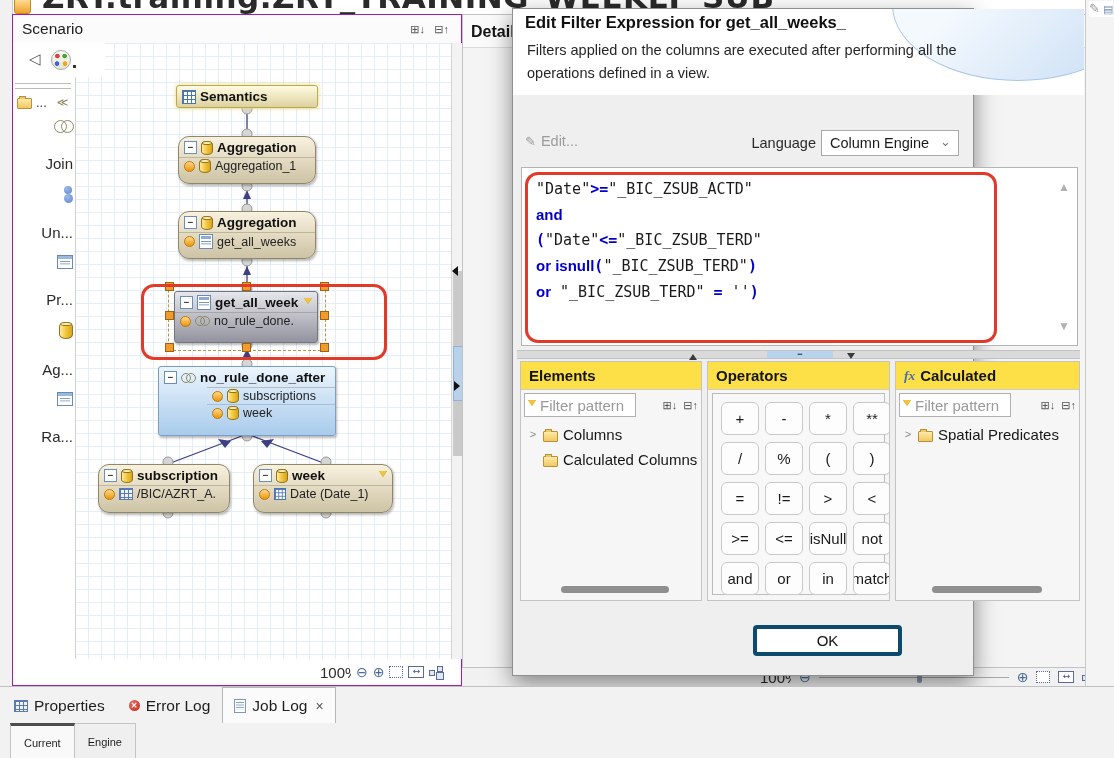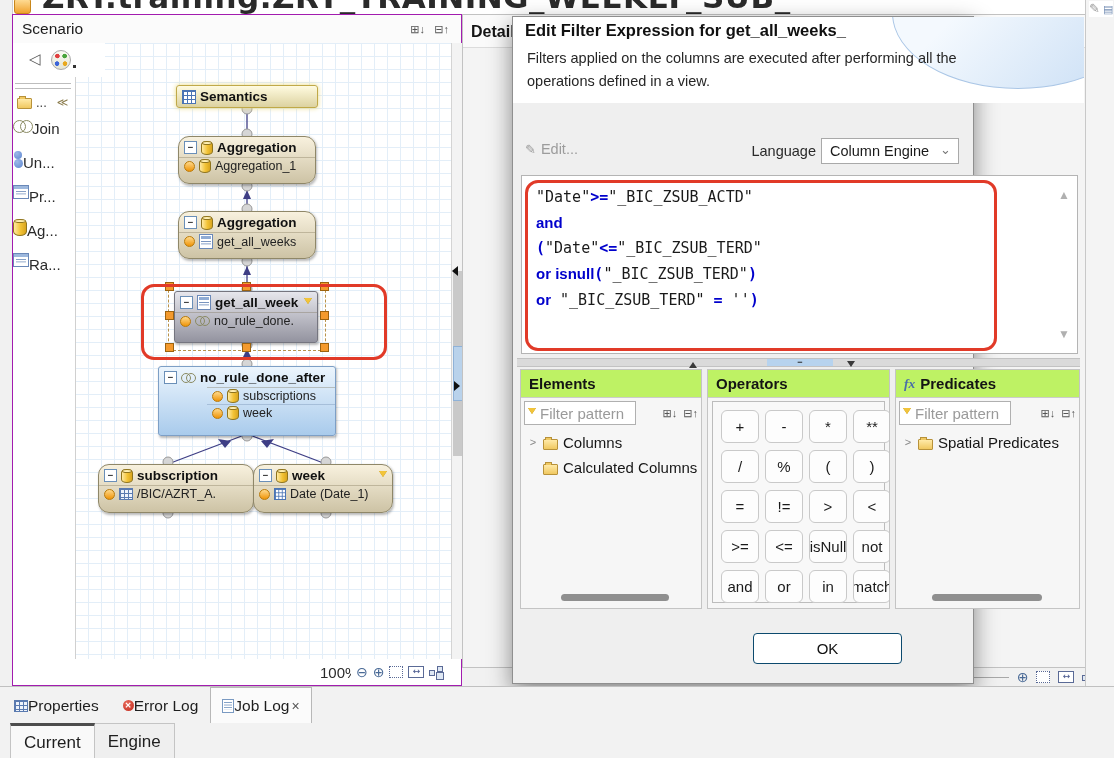--- a/index.html
+++ b/index.html
@@ -43,21 +43,21 @@
       radial-gradient(circle at 30% 28%,#e04040 2px,transparent 2.6px),
       radial-gradient(circle at 70% 28%,#49a43c 2px,transparent 2.6px),
       radial-gradient(circle at 28% 70%,#3c64d8 2px,transparent 2.6px),
       radial-gradient(circle at 72% 70%,#e8a81e 2px,transparent 2.6px),
       linear-gradient(#fbfbf4,#e4e4d4);}
   #pal-menu-dot{left:60px;top:22px;width:3px;height:3px;background:#333;}
   #pal-sep{left:2px;top:40px;width:56px;height:4px;border-top:1px solid #bdbdbd;border-bottom:1px solid #bdbdbd;}
   #pal-head{left:4px;top:50px;width:54px;height:18px;font-size:13px;color:#444;display:flex;align-items:center;gap:4px;}
   #pal-collapse{font-size:11px;color:#8a7a4a;margin-left:6px;}
   #palette-items{left:0;top:74px;width:60px;}
-  .pal-item{display:flex;flex-direction:row;align-items:flex-start;margin-bottom:14px;cursor:default;}
+  .pal-item{display:flex;flex-direction:column;align-items:flex-end;margin-bottom:14px;cursor:default;gap:19px;}
   .pal-label{font-size:15px;color:#2a2a2a;margin-top:3px;}
 
   
   .ic{display:inline-block;position:relative;flex:none;}
   .ic-venn{width:15px;height:10px;}
   .ic-venn::before,.ic-venn::after{content:"";position:absolute;width:8px;height:8px;border:1.2px solid #8a8a62;border-radius:50%;top:0;}
   .ic-venn::before{left:0;}.ic-venn::after{left:5px;}
   .pal-venn{width:19px;height:13px;margin-top:3px;}
   .pal-venn::before,.pal-venn::after{width:11px;height:11px;border-width:1.6px;}
   .pal-venn::after{left:7px;}
@@ -157,21 +157,21 @@
   
   #underbar{left:462px;top:668px;width:652px;height:18px;background:#f1f1f1;display:flex;align-items:center;gap:8px;padding-left:298px;box-sizing:border-box;}
   #underbar .track{width:190px;height:0;border-top:1px solid #a8a8a8;position:relative;}
   #underbar .pin{position:absolute;left:98px;top:-5px;width:5px;height:10px;background:#8a94a4;border-radius:2px;}
 
   
   #right-strip{left:1085px;top:0;width:29px;height:686px;background:#f4f4f4;border-left:1px solid #c8c8c8;box-sizing:border-box;}
   #right-strip .icons{position:absolute;left:3px;top:1px;width:24px;height:16px;background:#fff;font-size:11px;color:#7790b5;white-space:nowrap;}
 
   
-  #dialog{left:512px;top:16px;width:462px;height:668px;background:#efefef;border:1px solid #8f8f8f;
+  #dialog{left:512px;top:8px;width:462px;height:668px;background:#efefef;border:1px solid #8f8f8f;
     box-sizing:border-box;box-shadow:0 8px 22px rgba(0,0,0,.45);z-index:10;}
   #dlg-header{left:0;top:0;width:571px;height:86px;background:#fff;overflow:hidden;}
   #dlg-swoosh{position:absolute;right:-60px;top:-80px;width:250px;height:150px;border-radius:50%;
     background:linear-gradient(135deg,#f4f9fe 35%,#c6dcf4);border:1px solid #aac6e6;}
   #dlg-title{left:12px;top:4px;font-size:16.5px;font-weight:bold;color:#101010;}
   #dlg-desc{left:14px;top:30px;width:430px;font-size:14.5px;line-height:1.62;color:#262626;}
   #dlg-sec-title{left:0;top:86px;width:571px;height:29px;background:#fbfbfb;border-top:1px solid #d8d8d8;
     border-bottom:1px solid #cfcfcf;box-sizing:border-box;}
   #dlg-sec-title span{position:absolute;left:12px;top:5px;font-size:15.5px;font-weight:bold;color:#141414;}
   #edit-link{left:12px;top:124px;font-size:14.5px;color:#9c9c9c;display:flex;gap:5px;align-items:center;}
@@ -193,51 +193,51 @@
   #dlg-sash{left:4px;top:341px;width:563px;height:9px;background:#dadada;border-top:1px solid #c2c2c2;border-bottom:1px solid #c2c2c2;box-sizing:border-box;}
   #sash-up{position:absolute;left:172px;top:1px;width:0;height:0;border:4px solid transparent;border-bottom:6px solid #3a3a3a;margin-top:-2px;}
   #sash-bar{position:absolute;left:250px;top:0;width:66px;height:7px;background:#b7d3ee;color:#222;
     font:bold 9px/6px "Liberation Sans",sans-serif;text-align:center;}
   #sash-down{position:absolute;left:330px;top:2px;width:0;height:0;border:4px solid transparent;border-top:6px solid #3a3a3a;}
 
   .panel{position:absolute;top:352px;height:240px;background:#f6f6f6;border:1px solid #c4c4c4;box-sizing:border-box;overflow:hidden;}
   #panel-elements{left:7px;width:182px;}
   #panel-operators{left:194px;width:183px;}
   #panel-functions{left:382px;width:185px;}
-  .panel-h{height:27px;background:#bef264;border-bottom:1px solid #cccccc;display:flex;align-items:center;gap:5px;
+  .panel-h{height:27px;background:#fde047;border-bottom:1px solid #cccccc;display:flex;align-items:center;gap:5px;
     padding-left:8px;font-size:15px;font-weight:bold;color:#141414;}
   .filter-row{position:absolute;left:3px;top:31px;right:3px;height:24px;display:flex;align-items:center;gap:4px;}
   .filter-box{width:112px;height:24px;background:#fff;border:1px solid #b0b0b0;box-sizing:border-box;
     display:flex;align-items:center;gap:4px;padding:0 3px;overflow:hidden;}
   .filter-text{font-size:15px;color:#9a9a9a;white-space:nowrap;}
   .mini-icons{margin-left:auto;display:flex;gap:6px;}
   .tree{position:absolute;left:0;top:60px;right:0;}
   .tree-row{display:flex;align-items:center;gap:5px;height:25px;padding-left:7px;font-size:15px;color:#161616;white-space:nowrap;overflow:hidden;}
   .tree-row .indent{width:10px;flex:none;text-align:center;}
   .hthumb{position:absolute;bottom:7px;left:40px;width:108px;height:7px;background:#8f8f8f;border-radius:4px;}
 
   #ops-grid{position:absolute;left:4px;top:31px;right:4px;bottom:5px;background:#f8f8f8;border:1px solid #bcbcbc;
     display:grid;grid-template-columns:repeat(4,38px);grid-auto-rows:33px;gap:7px 6px;padding:8px 0 0 8px;box-sizing:border-box;align-content:start;}
   .op-btn{width:38px;height:33px;display:flex;align-items:center;justify-content:center;overflow:hidden;
     white-space:nowrap;background:#fdfdfd;border:1px solid #c9c9c9;border-radius:6px;font-size:15px;color:#1a1a1a;
     font-family:"Liberation Sans",sans-serif;padding:0;}
 
   .dlg-btn{position:absolute;top:616px;width:149px;height:31px;background:#fff;border-radius:4px;
     font-size:15px;color:#111;display:flex;align-items:center;justify-content:center;box-sizing:border-box;}
-  #btn-ok{left:240px;border:1px solid #0c4a6e;}
+  #btn-ok{left:240px;border:4px solid #0c4a6e;}
   #btn-cancel{left:404px;border:1px solid #bdbdbd;}
 
   
   #bottom{left:0;top:686px;width:1114px;height:72px;background:#f2f2f2;border-top:1px solid #c0c0c0;box-sizing:border-box;z-index:11;}
   #tabs-row{position:absolute;left:2px;top:0;height:36px;display:flex;align-items:stretch;}
-  .btab{display:flex;align-items:center;padding:0 11px;font-size:15.5px;color:#1e1e1e;border:1px solid transparent;border-bottom:none;}
+  .btab{display:flex;align-items:center;gap:6px;padding:0 11px;font-size:15.5px;color:#1e1e1e;border:1px solid transparent;border-bottom:none;}
   .btab.sel{background:#fbfbfb;border-color:#b8b8b8;justify-content:flex-end;}
   .btab .close{color:#555;font-size:14px;margin-left:2px;}
   #subtabs-row{position:absolute;left:10px;top:36px;height:36px;display:flex;}
-  .stab{display:flex;align-items:center;padding:0 13px;font-size:17px;color:#1e1e1e;background:#efefef;
+  .stab{display:flex;align-items:center;padding:0 13px;font-size:11px;color:#1e1e1e;background:#efefef;
     border:1px solid #c4c4c4;border-bottom:none;box-sizing:border-box;}
   .stab.sel{background:#f9f9f9;border-top:3px solid #4d4d4d;}
   .stab + .stab{border-left:none;}
 </style>
 </head>
 <body>
 
 <div id="top-strip" class="abs">
   <span class="big">ZRT.training.ZRT_TRAINING_WEEKLY_SUB_</span>
 </div>
@@ -353,21 +353,21 @@
         <span class="ic ic-db"></span>
         <span>subscriptions</span>
         </div>
       <div class="nrow">
           <span class="ic ic-orange"></span>
         <span class="ic ic-db"></span>
         <span>week</span>
         </div>
     </div>
 
-    <div class="node node-tan" style="left:23px;top:421px;width:156px;height:49px;text-align:right;">
+    <div class="node node-tan" style="left:23px;top:421px;width:132px;height:49px;text-align:right;">
       <div class="nhdr">
           <span class="ic ic-minusbox"></span>
         <span class="ic ic-db"></span>
         <span>subscription</span>
         </div>
       <div class="nrow first">
           <span class="ic ic-orange"></span>
         <span class="ic ic-table-blue"></span>
         <span>/BIC/AZRT_A.</span>
         </div>
@@ -552,21 +552,21 @@
         <button class="op-btn">and</button>
         <button class="op-btn">or</button>
         <button class="op-btn">in</button>
         <button class="op-btn">match</button>
       </div>
   </div>
 
   <div id="panel-functions" class="panel">
     <div class="panel-h">
       <span class="ic-fx">fx</span>
-      <span>Predicates</span>
+      <span>Calculated</span>
     </div>
     <div class="filter-row">
       <span class="filter-box">
         <span class="ic ic-funnel smallf"></span>
         <span class="filter-text">Filter pattern</span>
       </span>
       <span class="mini-icons">
         <span class="tiny-tool">⊞↓</span>
         <span class="tiny-tool">⊟↑</span>
       </span>

